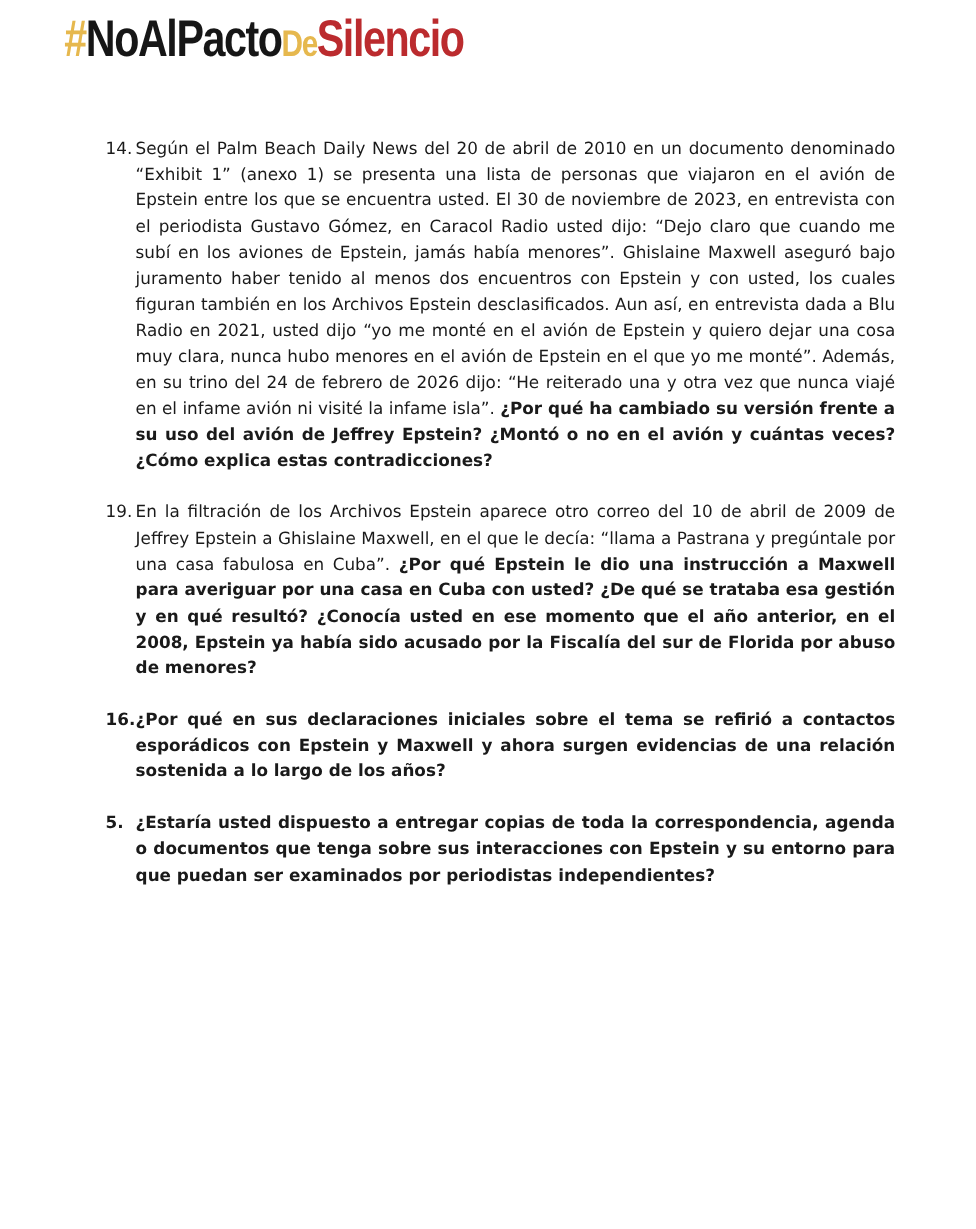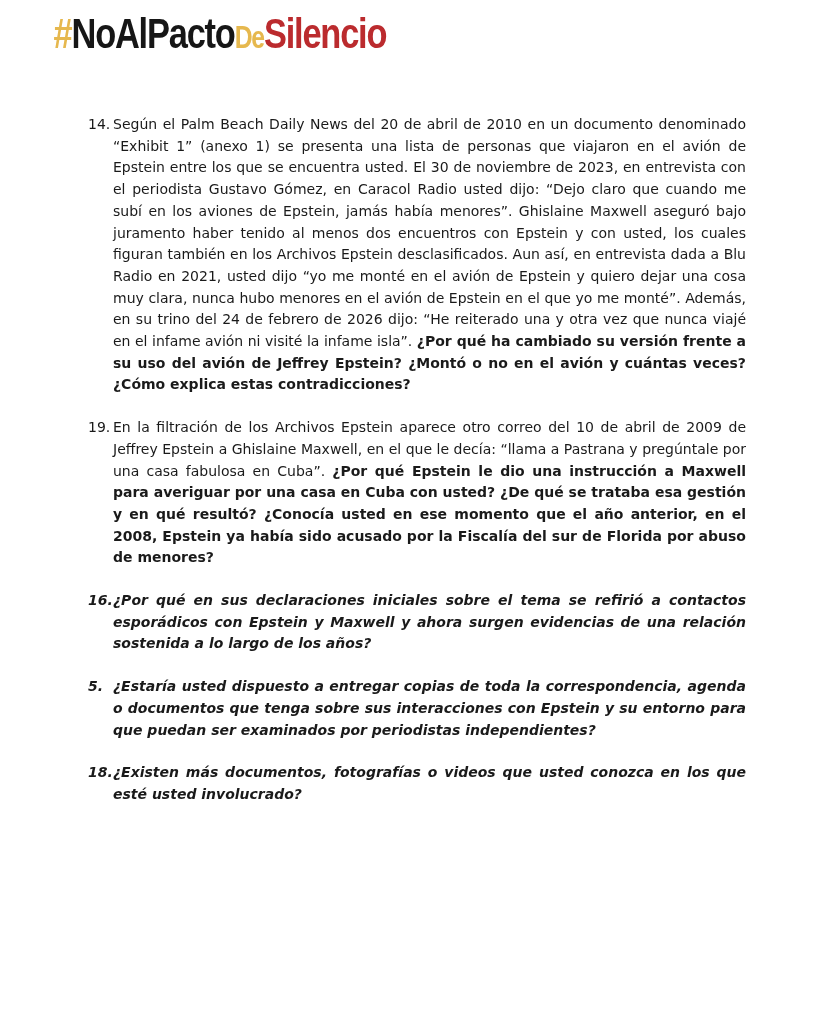--- a/index.html
+++ b/index.html
@@ -52,21 +52,21 @@
     font-size: 14px;
     line-height: 21.7px;
   }
   .q .num {
     position: absolute;
     left: 0;
     top: 0;
   }
   .q .qtext { margin: 0; }
   .q .hl { font-weight: bold; }
-  .q.allbold { font-weight: bold; font-style: italic; }
+  .q.allbold { font-weight: bold; }
 </style>
 </head>
 <body>
 
 <header class="logo">
   <span class="logo-inner"><span class="gold">#</span><span class="black">NoAlPacto</span><span class="gold de">De</span><span class="red">Silencio</span></span>
 </header>
 
 <main class="content">
 
@@ -83,20 +83,16 @@
   <div class="q allbold">
     <span class="num">16.</span>
     <p class="qtext"><span></span><span class="hl">¿Por qué en sus declaraciones iniciales sobre el tema se refirió a contactos esporádicos con Epstein y Maxwell y ahora surgen evidencias de una relación sostenida a lo largo de los años?</span></p>
   </div>
 
   <div class="q allbold">
     <span class="num">5.</span>
     <p class="qtext"><span></span><span class="hl">¿Estaría usted dispuesto a entregar copias de toda la correspondencia, agenda o documentos que tenga sobre sus interacciones con Epstein y su entorno para que puedan ser examinados por periodistas independientes?</span></p>
   </div>
 
-  <div class="q allbold">
-    <span class="num">18.</span>
-    <p class="qtext"><span></span><span class="hl">¿Existen más documentos, fotografías o videos que usted conozca en los que esté usted involucrado?</span></p>
-  </div>
 
 
 
 </main>
 
 </body></html>

